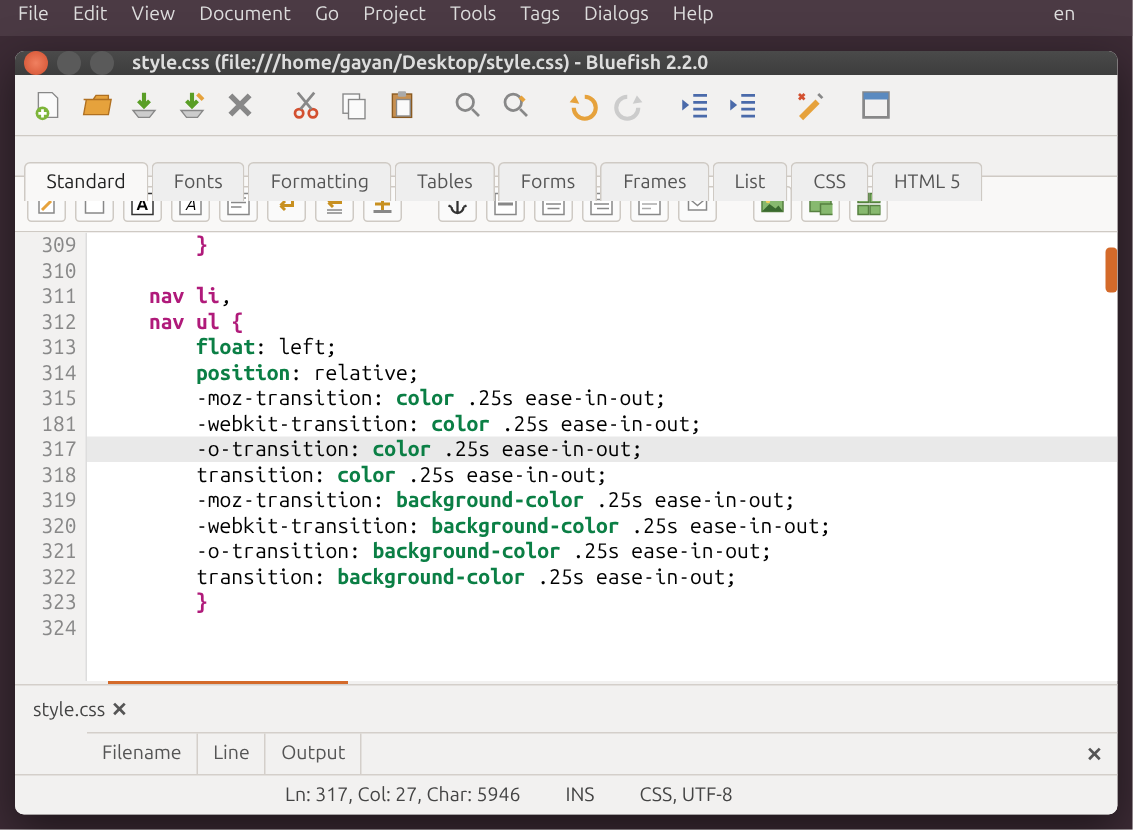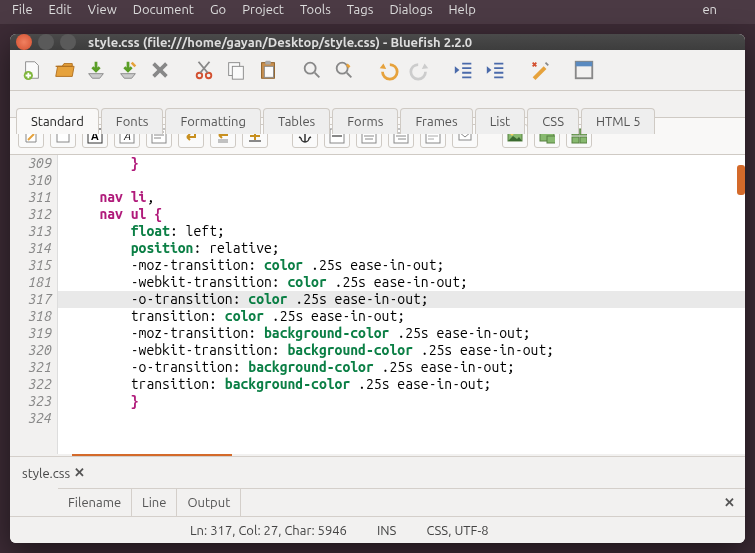--- a/index.html
+++ b/index.html
@@ -19,21 +19,21 @@
 .ticon { width: 28px; height: 28px; display: flex; align-items: center; justify-content: center; border-radius: 3px; }
 .ticon svg { width: 22px; height: 22px; }
 .sep { width: 8px; }
 .tabbar { display: flex; border-bottom: 1px solid #cfcac4; background: #f2f1f0; padding: 0 6px; }
 .tab { padding: 5px 14px 6px; border: 1px solid #cfcac4; border-bottom: none; border-radius: 4px 4px 0 0; margin-right: 2px; background: #eee; position: relative; top: 17px; color: #555; }
 .tab.active { background: #f9f8f7; color: #222; font-weight: 400; }
 .toolbar2 { display: flex; align-items: center; gap: 6px; padding: 6px 8px; border-bottom: 1px solid #cfcac4; background: #f9f8f7; }
 .sicon { width: 26px; height: 24px; border: 1px solid #cfcac4; border-radius: 3px; background: #fafafa; display: flex; align-items: center; justify-content: center; }
 .sicon svg { width: 16px; height: 16px; }
 .editor { flex: 1; display: flex; overflow: hidden; position: relative; background: #fff; }
-.gutter { width: 48px; background: #f2f1f0; border-right: 1px solid #ddd; font-family: "Ubuntu Mono", monospace; font-size: 14px; color: #888; text-align: right; padding-right: 6px; line-height: 17px; font-style: italic; }
+.gutter { width: 48px; background: #f2f1f0; border-right: 1px solid #ddd; font-family: "Ubuntu Mono", monospace; font-size: 14px; color: #888; text-align: right; padding-right: 6px; line-height: 17px; }
 .code { flex: 1; font-family: "Ubuntu Mono", monospace; font-size: 14px; line-height: 17px; white-space: pre; overflow: hidden; position: relative; }
 .code .line { padding-left: 10px; }
 .code .hl { background: #e9e9e9; }
 .sel { color: #b01a7a; font-weight: 700; }
 .prop { color: #0b7f45; font-weight: 700; }
 .prop2 { color: #0b7f45; font-weight: 700; }
 .scrollhint { position: absolute; right: 0; top: 10px; width: 8px; height: 30px; background: #d46a2a; border-radius: 3px; }
 .status-orange { height: 2px; background: #d46a2a; width: 160px; margin-left: 62px; }
 .filetabs { border-top: 1px solid #d4cfca; background: #f2f1f0; padding: 6px 8px; display: flex; align-items: center; gap: 6px; }
 .filetab { display: flex; align-items: center; gap: 4px; color: #444; padding: 2px 4px; }

